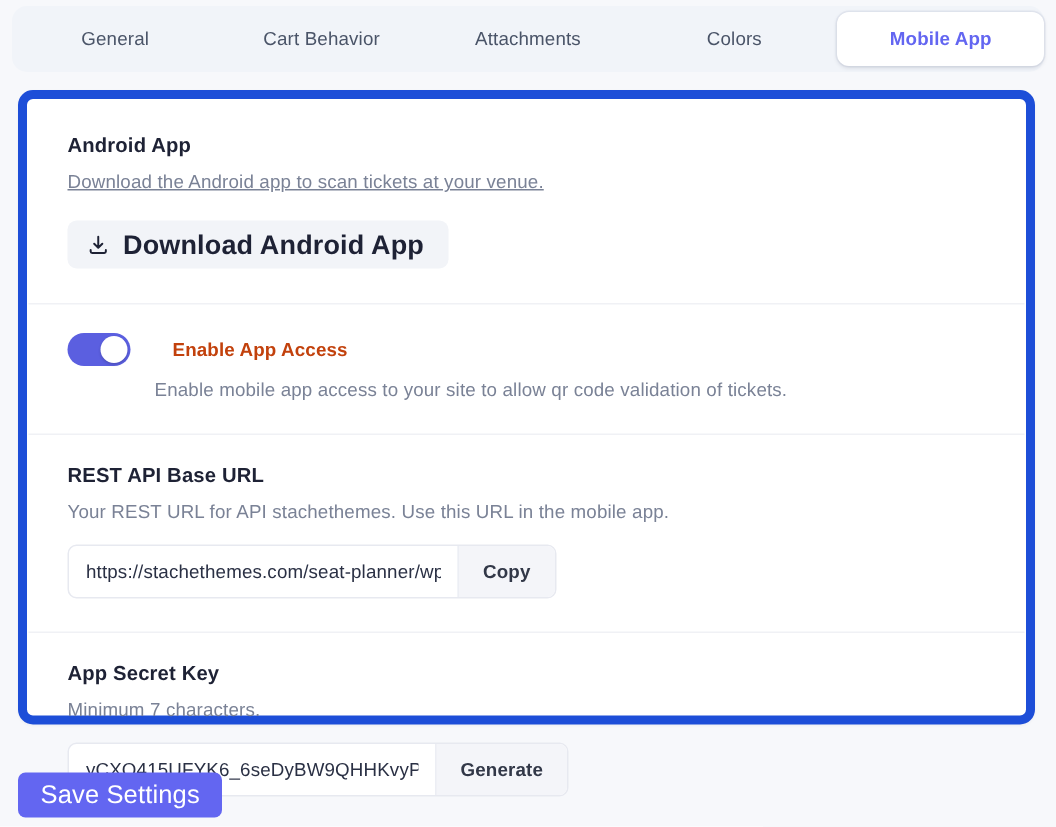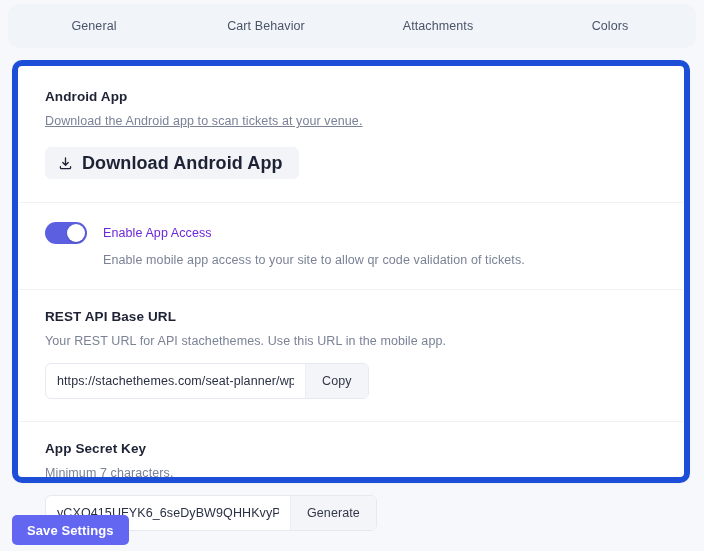--- a/index.html
+++ b/index.html
@@ -128,23 +128,24 @@
     top: 2px;
     left: 22px;
     width: 18px;
     height: 18px;
     border-radius: 50%;
     background: #ffffff;
     box-shadow: 0 1px 2px rgba(0,0,0,.18);
   }
   .toggle-label {
     font-size: 12.5px;
-    font-weight: 400;
-    color: #6d28d9;
-    letter-spacing: .1px;
+    font-weight: 700;
+    color: #c2410c;
+    letter-spacing: .1px;
+    margin-left: 12px;
   }
   .toggle-desc {
     font-size: 12.5px;
     color: #7a8296;
     margin: 9px 0 0 58px;
     letter-spacing: .1px;
   }
 
   
   .field-wrap {
@@ -165,55 +166,56 @@
     color: #2a3044;
     padding: 0 11px;
     letter-spacing: .1px;
   }
   .field-wrap .addon {
     border: none;
     border-left: 1px solid #eceef4;
     background: #f4f5f9;
     font-family: inherit;
     font-size: 12.5px;
-    font-weight: 400;
+    font-weight: 700;
     color: #323848;
     padding: 0 16px;
     cursor: pointer;
     letter-spacing: .1px;
   }
   .url-input { width: 237px; }
   .key-input { width: 222px; }
 
   
   .save-btn {
     position: absolute;
     left: 12px;
     top: 515px;
     height: 30px;
     padding: 0 15px;
     background: #6366f1;
     color: #ffffff;
     border: none;
     border-radius: 5px;
     font-family: inherit;
-    font-size: 13px;
-    font-weight: 700;
+    font-size: 17px;
+    font-weight: 400;
     cursor: pointer;
     letter-spacing: .1px;
   }
 </style>
 </head>
 <body>
 
 <div class="tabbar">
   <div class="tab">General</div>
   <div class="tab">Cart Behavior</div>
   <div class="tab">Attachments</div>
   <div class="tab">Colors</div>
+  <div class="tab active">Mobile App</div>
 </div>
 
 <div class="card">
 
   <div class="section" style="padding-top:23px;">
     <div class="h-title">Android App</div>
     <div class="h-desc" style="margin-top:10px;text-decoration:underline;">Download the Android app to scan tickets at your venue.</div>
     <button class="download-btn" style="margin-top:19px;">
       <span class="ico">
         <svg width="15" height="15" viewBox="0 0 16 16" fill="none" aria-hidden="true">

